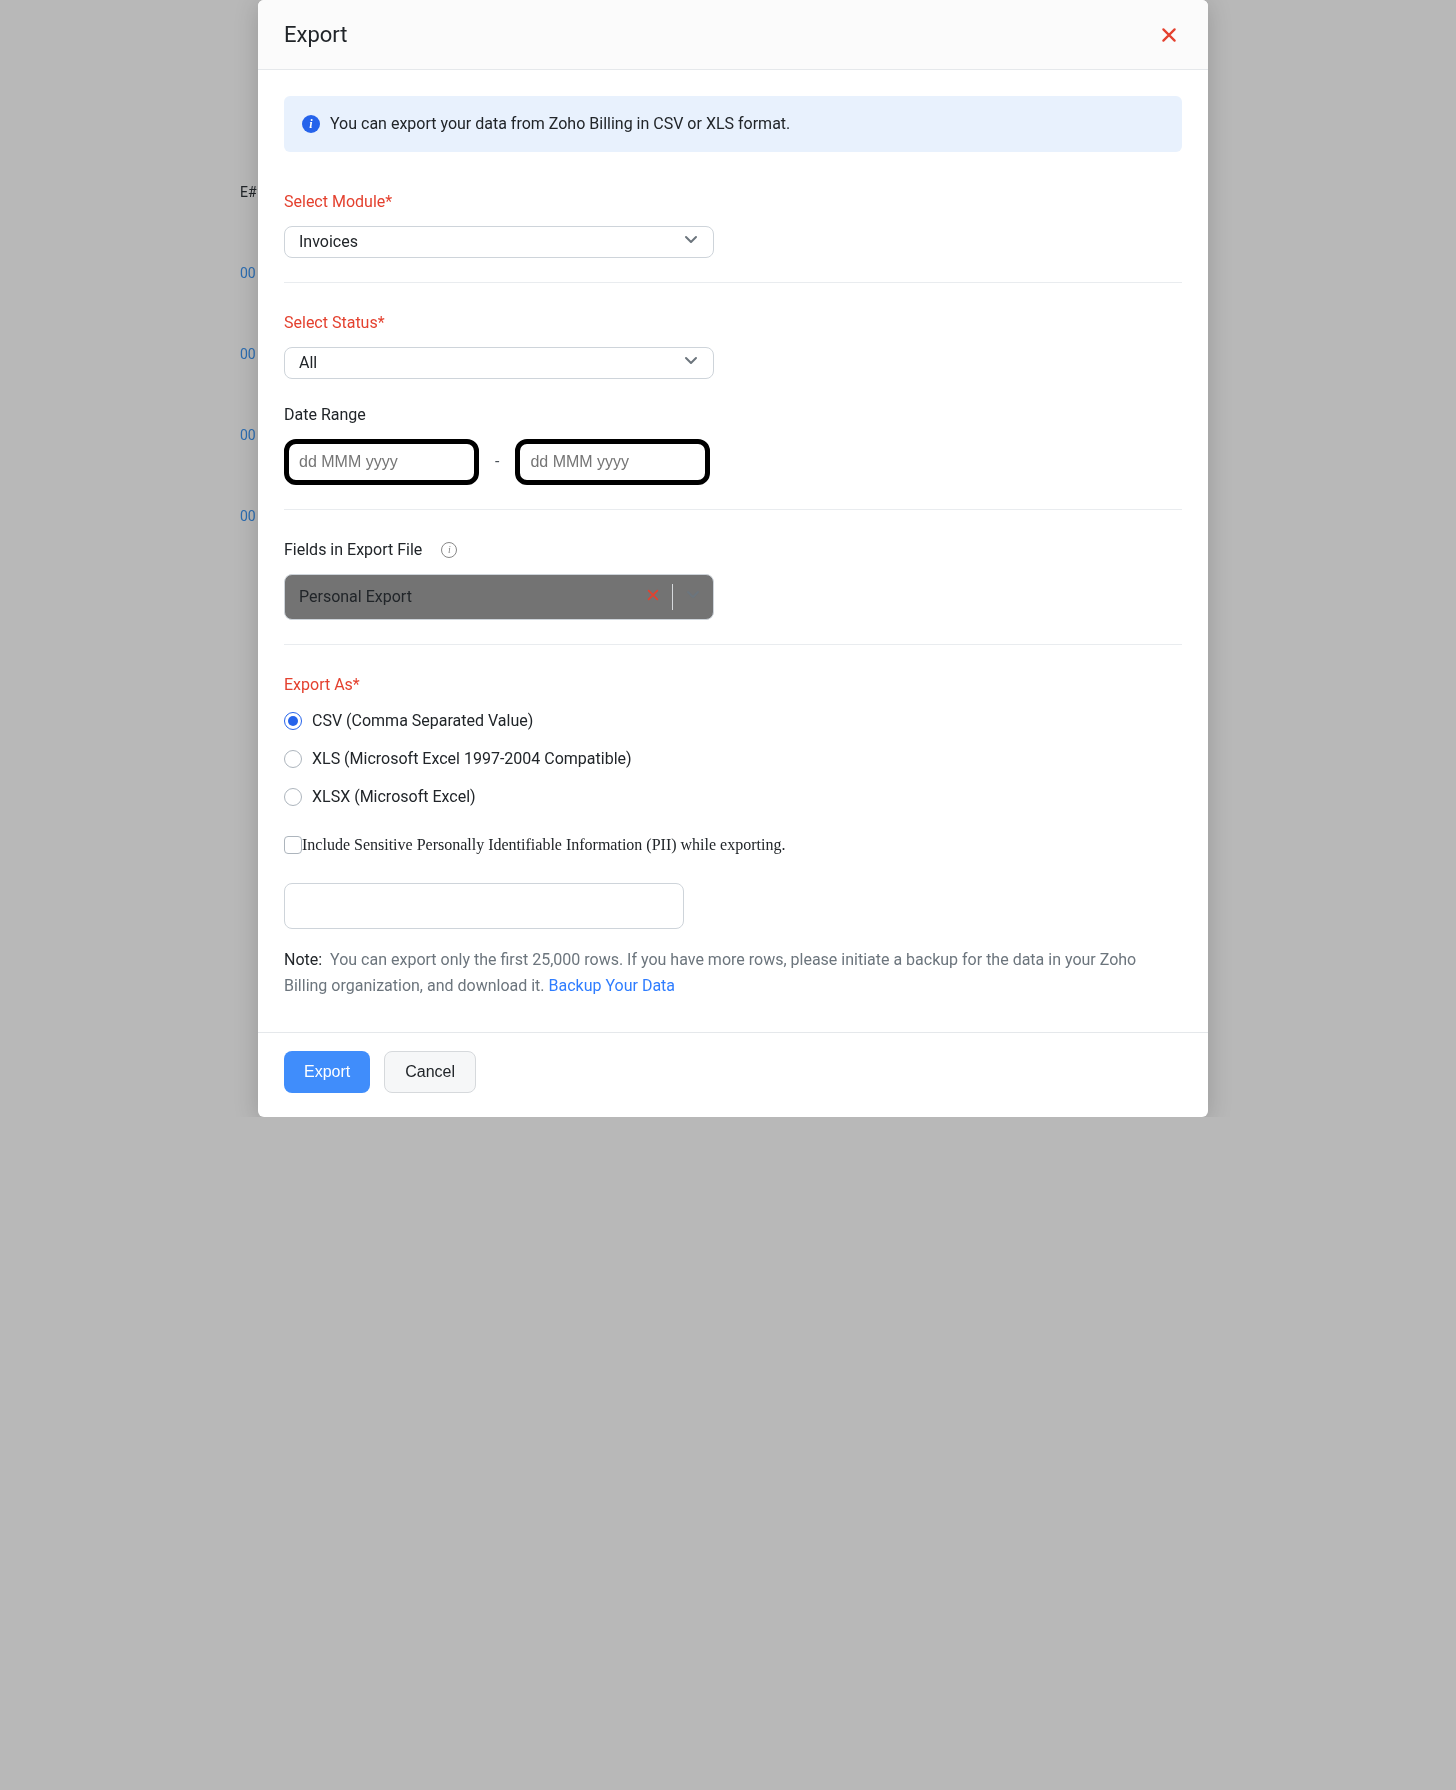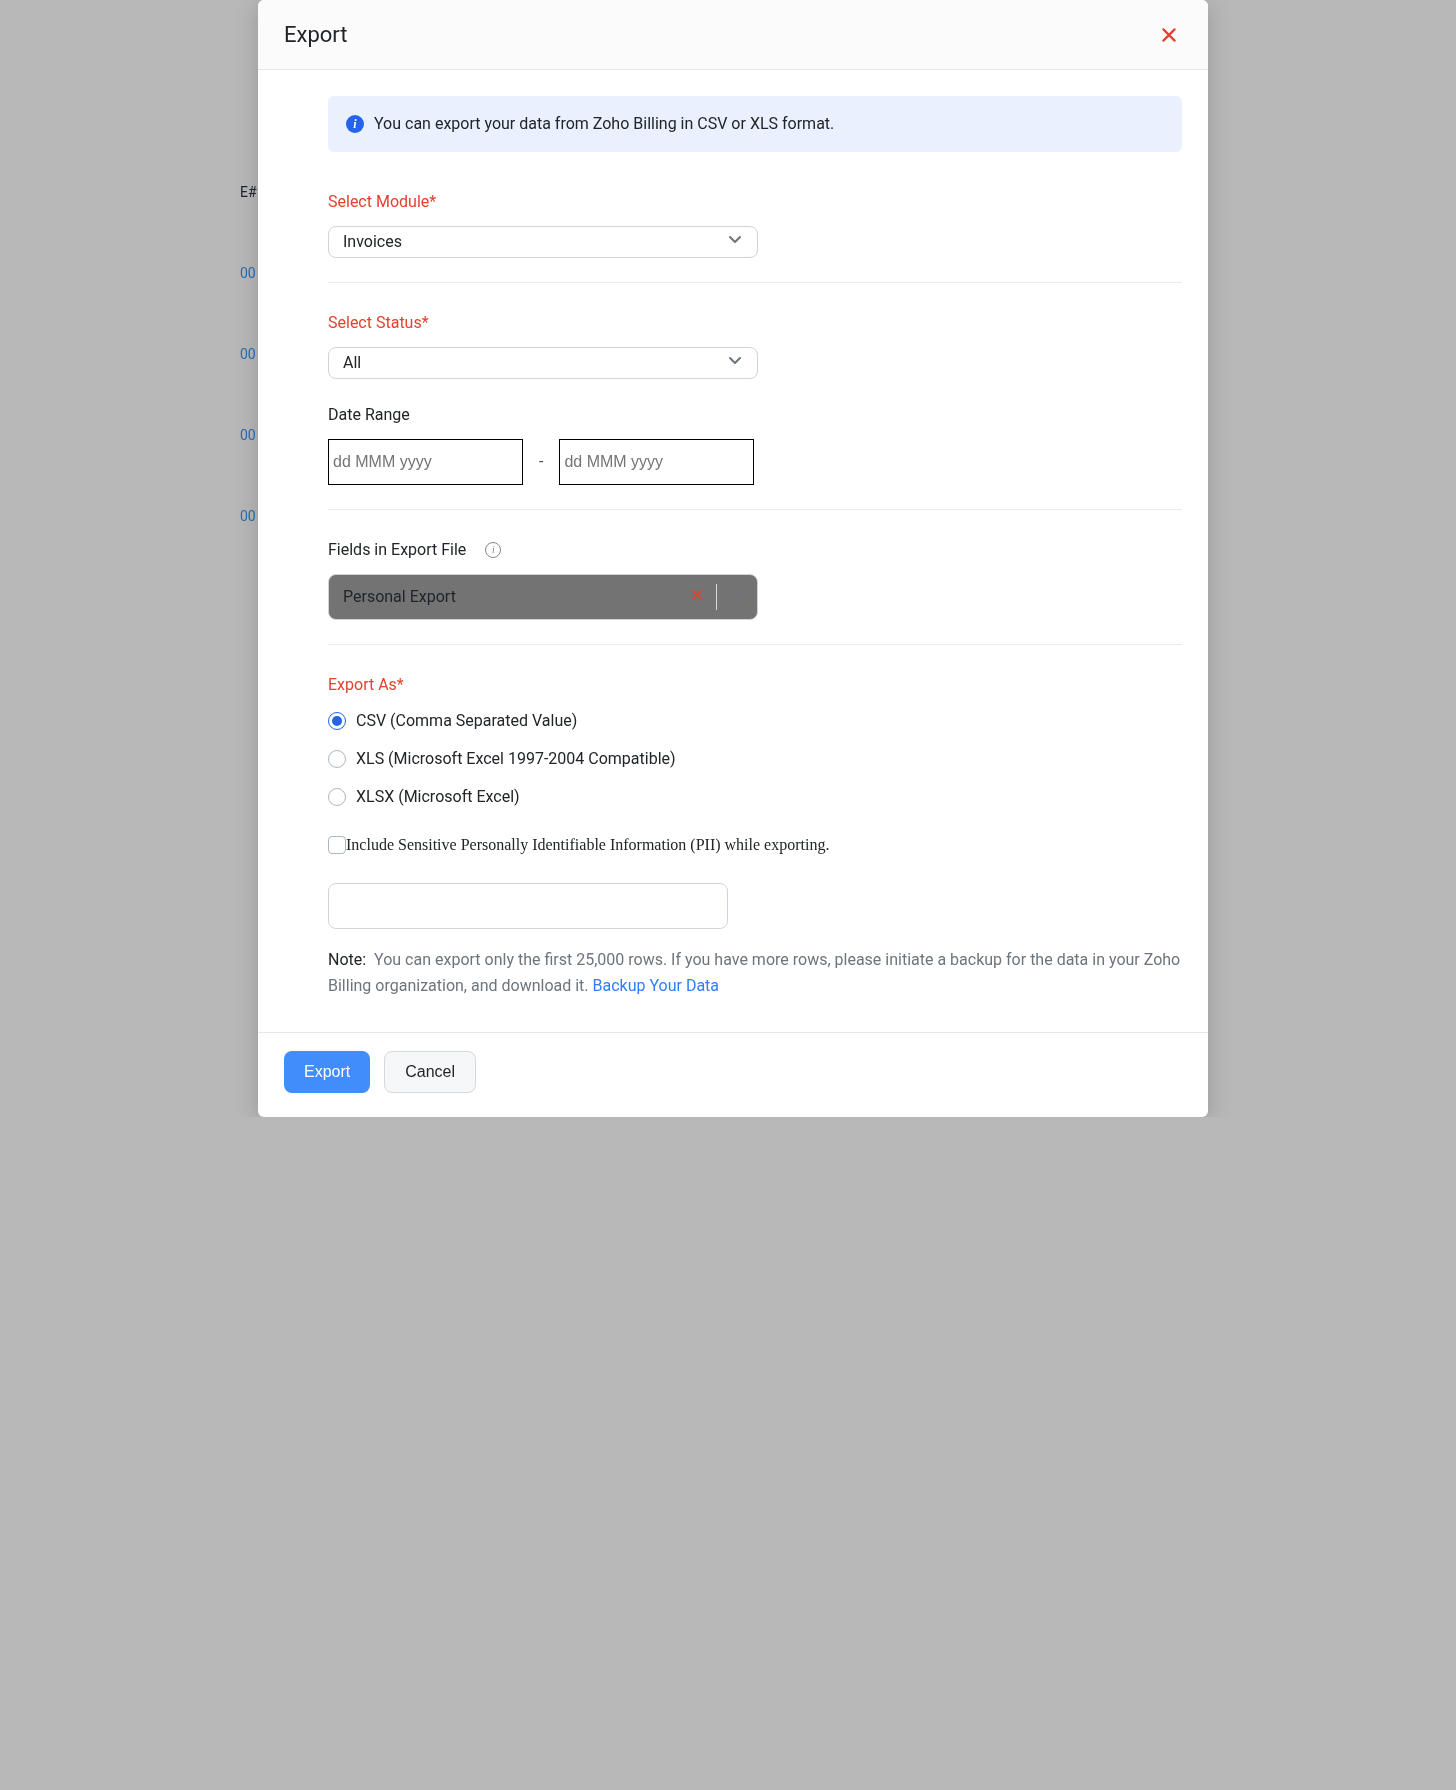--- a/index.html
+++ b/index.html
@@ -54,21 +54,20 @@
   .close-btn {
     background: none;
     border: none;
     cursor: pointer;
     padding: 4px;
     line-height: 0;
   }
 
   .modal-body {
     padding: 26px 26px 10px;
-    margin-left: 44px;
   }
 
   .info-banner {
     background: #e8f1fd;
     border-radius: 6px;
     padding: 16px 18px;
     display: flex;
     align-items: center;
     gap: 10px;
     margin-bottom: 28px;
@@ -170,23 +169,23 @@
   }
 
   .date-row {
     display: flex;
     align-items: center;
     gap: 16px;
   }
   .date-input {
     width: 195px;
     height: 46px;
-    border: 1px solid #000000;
-    border-radius: 0;
-    padding: 0 4px;
+    border: 5px solid #000000;
+    border-radius: 12px;
+    padding: 0 10px;
     font-size: 16px;
     color: #6c757d;
     background: #fff;
   }
   .date-sep { color: #495057; font-size: 16px; }
 
   .radio-group, .checkbox-row {
     font-size: 16px;
     color: #212529;
   }

